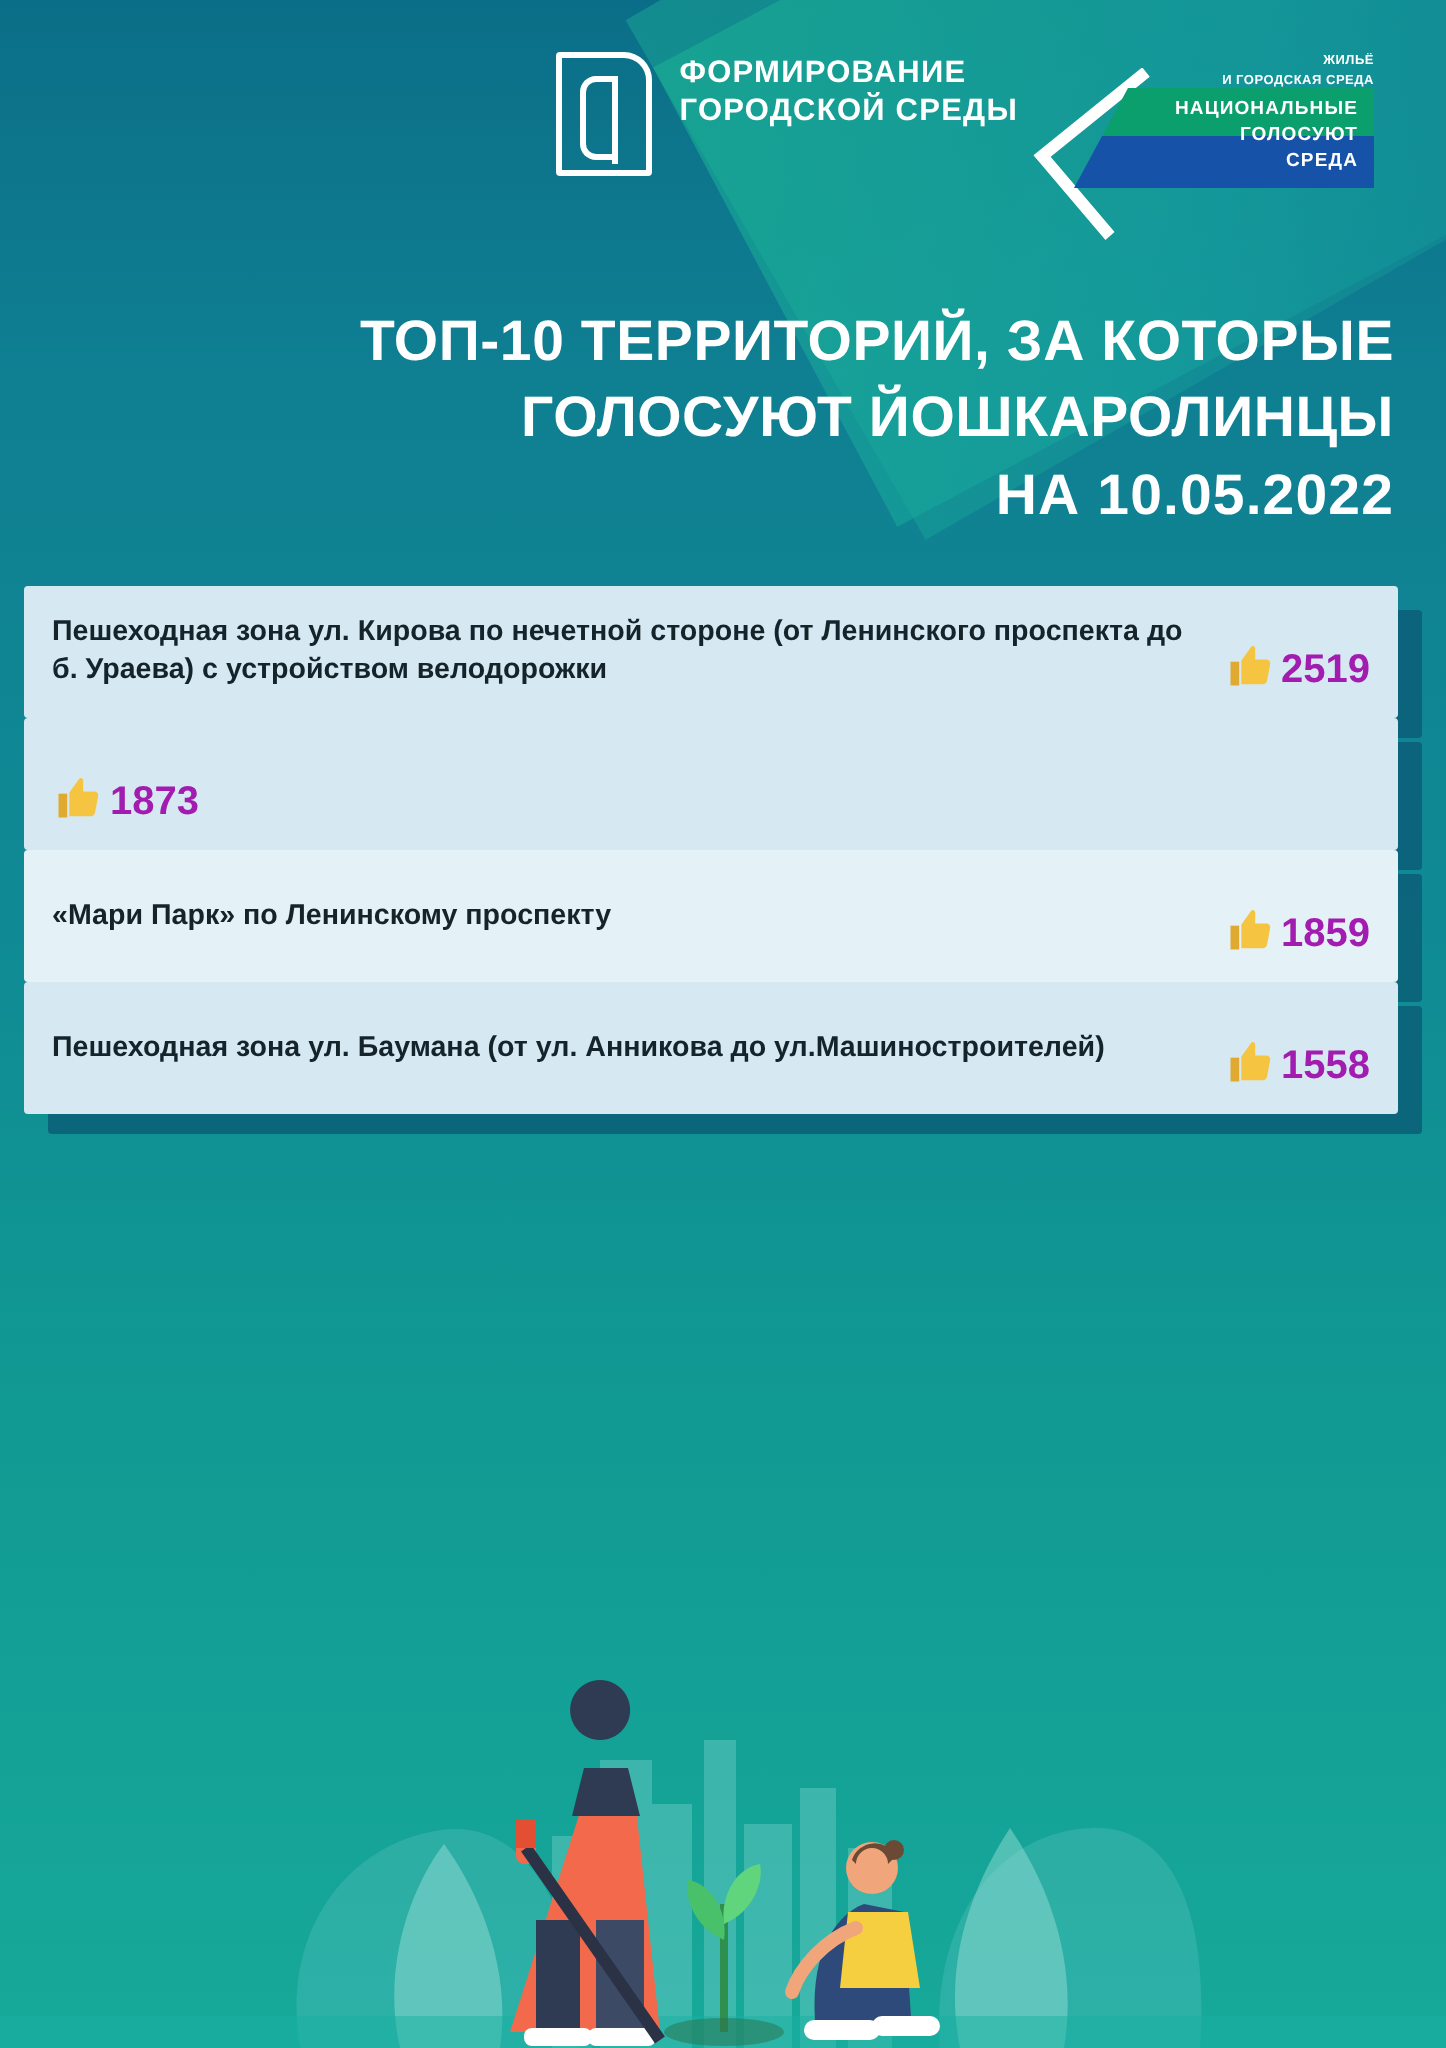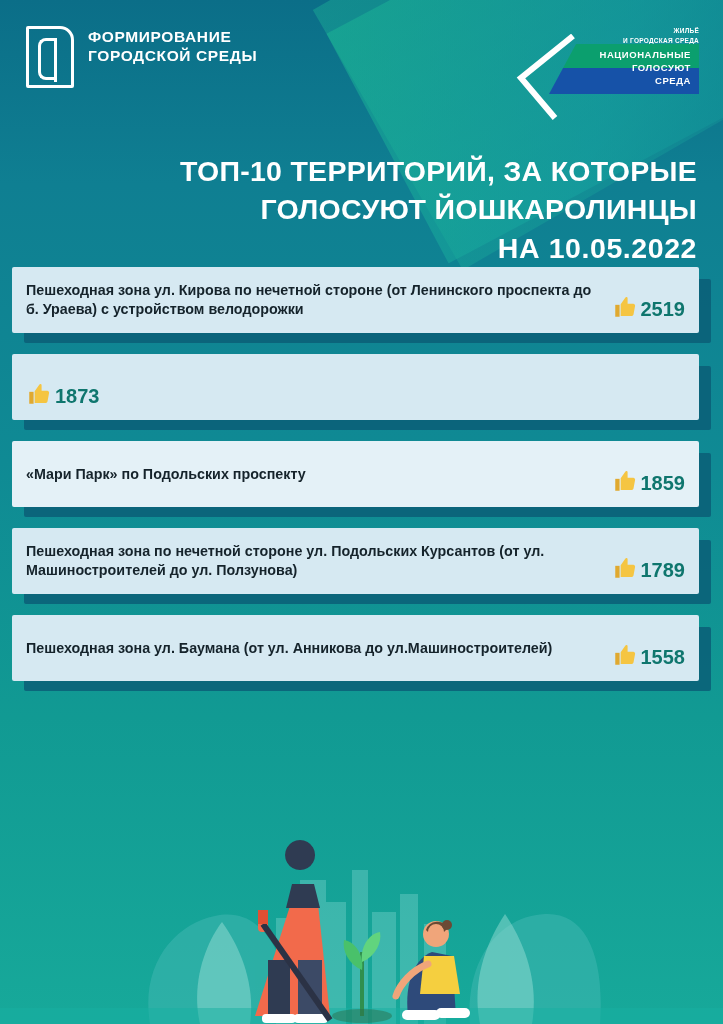--- a/index.html
+++ b/index.html
@@ -27,21 +27,21 @@
     position: absolute; top: -140px; right: -150px;
     width: 520px; height: 300px;
     background: linear-gradient(135deg, #21c39a 0%, #12929b 100%);
     transform: rotate(-30deg);
     opacity: .35;
   }
 
   
   header {
     position: relative; z-index: 3;
-    display: flex; align-items: flex-start; justify-content: space-between;
+    display: flex; align-items: flex-start; justify-content: flex-end;
     padding: 26px 24px 0 26px;
   }
   .brand { display: flex; align-items: flex-start; gap: 14px; }
   .brand-mark {
     width: 48px; height: 62px; position: relative; flex: none;
     border: 3px solid #ffffff;
     border-radius: 2px 14px 2px 2px;
   }
   .brand-mark::before {
     content: ""; position: absolute; left: 9px; top: 9px;
@@ -56,21 +56,21 @@
   .brand-text { color: #ffffff; line-height: 1.22; padding-top: 2px; }
   .brand-text div { font-size: 15.5px; letter-spacing: .04em; font-weight: 400; }
   .brand-text div:nth-child(1) { font-weight: 700; }
   .brand-text div:nth-child(2) { font-weight: 700; }
   .brand-text div:nth-child(3) { font-weight: 700; margin-left: 16px; }
 
   .np-logo {
     position: relative; width: 190px; height: 92px; flex: none;
   }
   .np-logo .np-wrap {
-    position: absolute; right: 0; top: 0;
+    position: absolute; right: 12px; top: 0;
     width: 170px; height: 72px;
   }
   .np-top {
     position: absolute; right: 0; top: 0;
     font-size: 6.5px; color: #ffffff; text-align: right;
     line-height: 1.5; letter-spacing: .04em; font-weight: 700;
     width: 100%;
   }
   .np-band {
     position: absolute; right: 0; top: 18px;
@@ -99,22 +99,23 @@
     font-size: 28.5px;
     line-height: 1.35;
     letter-spacing: .01em;
     padding: 0 26px;
   }
   .title .l3 { letter-spacing: .02em; }
 
   
   .list {
     position: relative; z-index: 3;
+    margin-top: 26px;
     padding: 0 24px 0 12px;
-    display: flex; flex-direction: column; gap: 21px;
+    display: flex; flex-direction: column; 
   }
   .row { position: relative; }
   .row .shadow {
     position: absolute; left: 12px; top: 12px; right: -12px; bottom: -10px;
     background: #0a5e77; opacity: .85; border-radius: 2px;
   }
   .row .card {
     position: relative;
     background: #d6e9f2;
     border-radius: 2px;
@@ -131,21 +132,21 @@
     line-height: 1.36;
     padding-right: 14px;
   }
   .row .votes {
     flex: none; display: flex; align-items: flex-end; gap: 3px;
     align-self: flex-end;
     padding-bottom: 2px;
   }
   .thumb { width: 26px; height: 26px; display: block; }
   .count {
-    font-size: 20px; font-weight: 700; color: #0f766e;
+    font-size: 20px; font-weight: 700; color: #a21caf;
     line-height: 1; padding-bottom: 1px;
   }
 
   
   .illo {
     position: absolute; left: 0; right: 0; bottom: 0; height: 240px;
     z-index: 2;
   }
   .illo svg { display: block; width: 100%; height: 100%; }
 </style>
@@ -214,44 +215,31 @@
             <path d="M8 21V9.5l4.4-6.2c.6-.9 2-.5 2 .6V9h5.2c1.1 0 1.9 1 1.7 2.1l-1.4 7.6c-.2 1-1 1.7-2 1.7H8z" fill="#f5c542"></path>
           </svg>
           <span class="count">1873</span>
         </div>
       </div>
     </div>
 
     <div class="row">
       <div class="shadow"></div>
       <div class="card light">
-        <div class="label">«Мари Парк» по Подольских проспекту</div>
+        <div class="label">«Мари Парк» по Ленинскому проспекту</div>
         <div class="votes">
           <svg class="thumb" viewBox="0 0 24 24">
             <path d="M3 10h4v11H3z" fill="#e0a92f"></path>
             <path d="M8 21V9.5l4.4-6.2c.6-.9 2-.5 2 .6V9h5.2c1.1 0 1.9 1 1.7 2.1l-1.4 7.6c-.2 1-1 1.7-2 1.7H8z" fill="#f5c542"></path>
           </svg>
           <span class="count">1859</span>
         </div>
       </div>
     </div>
 
-    <div class="row">
-      <div class="shadow"></div>
-      <div class="card">
-        <div class="label">Пешеходная зона по нечетной стороне ул. Подольских Курсантов (от ул. Машиностроителей до ул. Ползунова)</div>
-        <div class="votes">
-          <svg class="thumb" viewBox="0 0 24 24">
-            <path d="M3 10h4v11H3z" fill="#e0a92f"></path>
-            <path d="M8 21V9.5l4.4-6.2c.6-.9 2-.5 2 .6V9h5.2c1.1 0 1.9 1 1.7 2.1l-1.4 7.6c-.2 1-1 1.7-2 1.7H8z" fill="#f5c542"></path>
-          </svg>
-          <span class="count">1789</span>
-        </div>
-      </div>
-    </div>
 
     <div class="row">
       <div class="shadow"></div>
       <div class="card">
         <div class="label">Пешеходная зона ул. Баумана (от ул. Анникова до ул.Машиностроителей)</div>
         <div class="votes">
           <svg class="thumb" viewBox="0 0 24 24">
             <path d="M3 10h4v11H3z" fill="#e0a92f"></path>
             <path d="M8 21V9.5l4.4-6.2c.6-.9 2-.5 2 .6V9h5.2c1.1 0 1.9 1 1.7 2.1l-1.4 7.6c-.2 1-1 1.7-2 1.7H8z" fill="#f5c542"></path>
           </svg>

